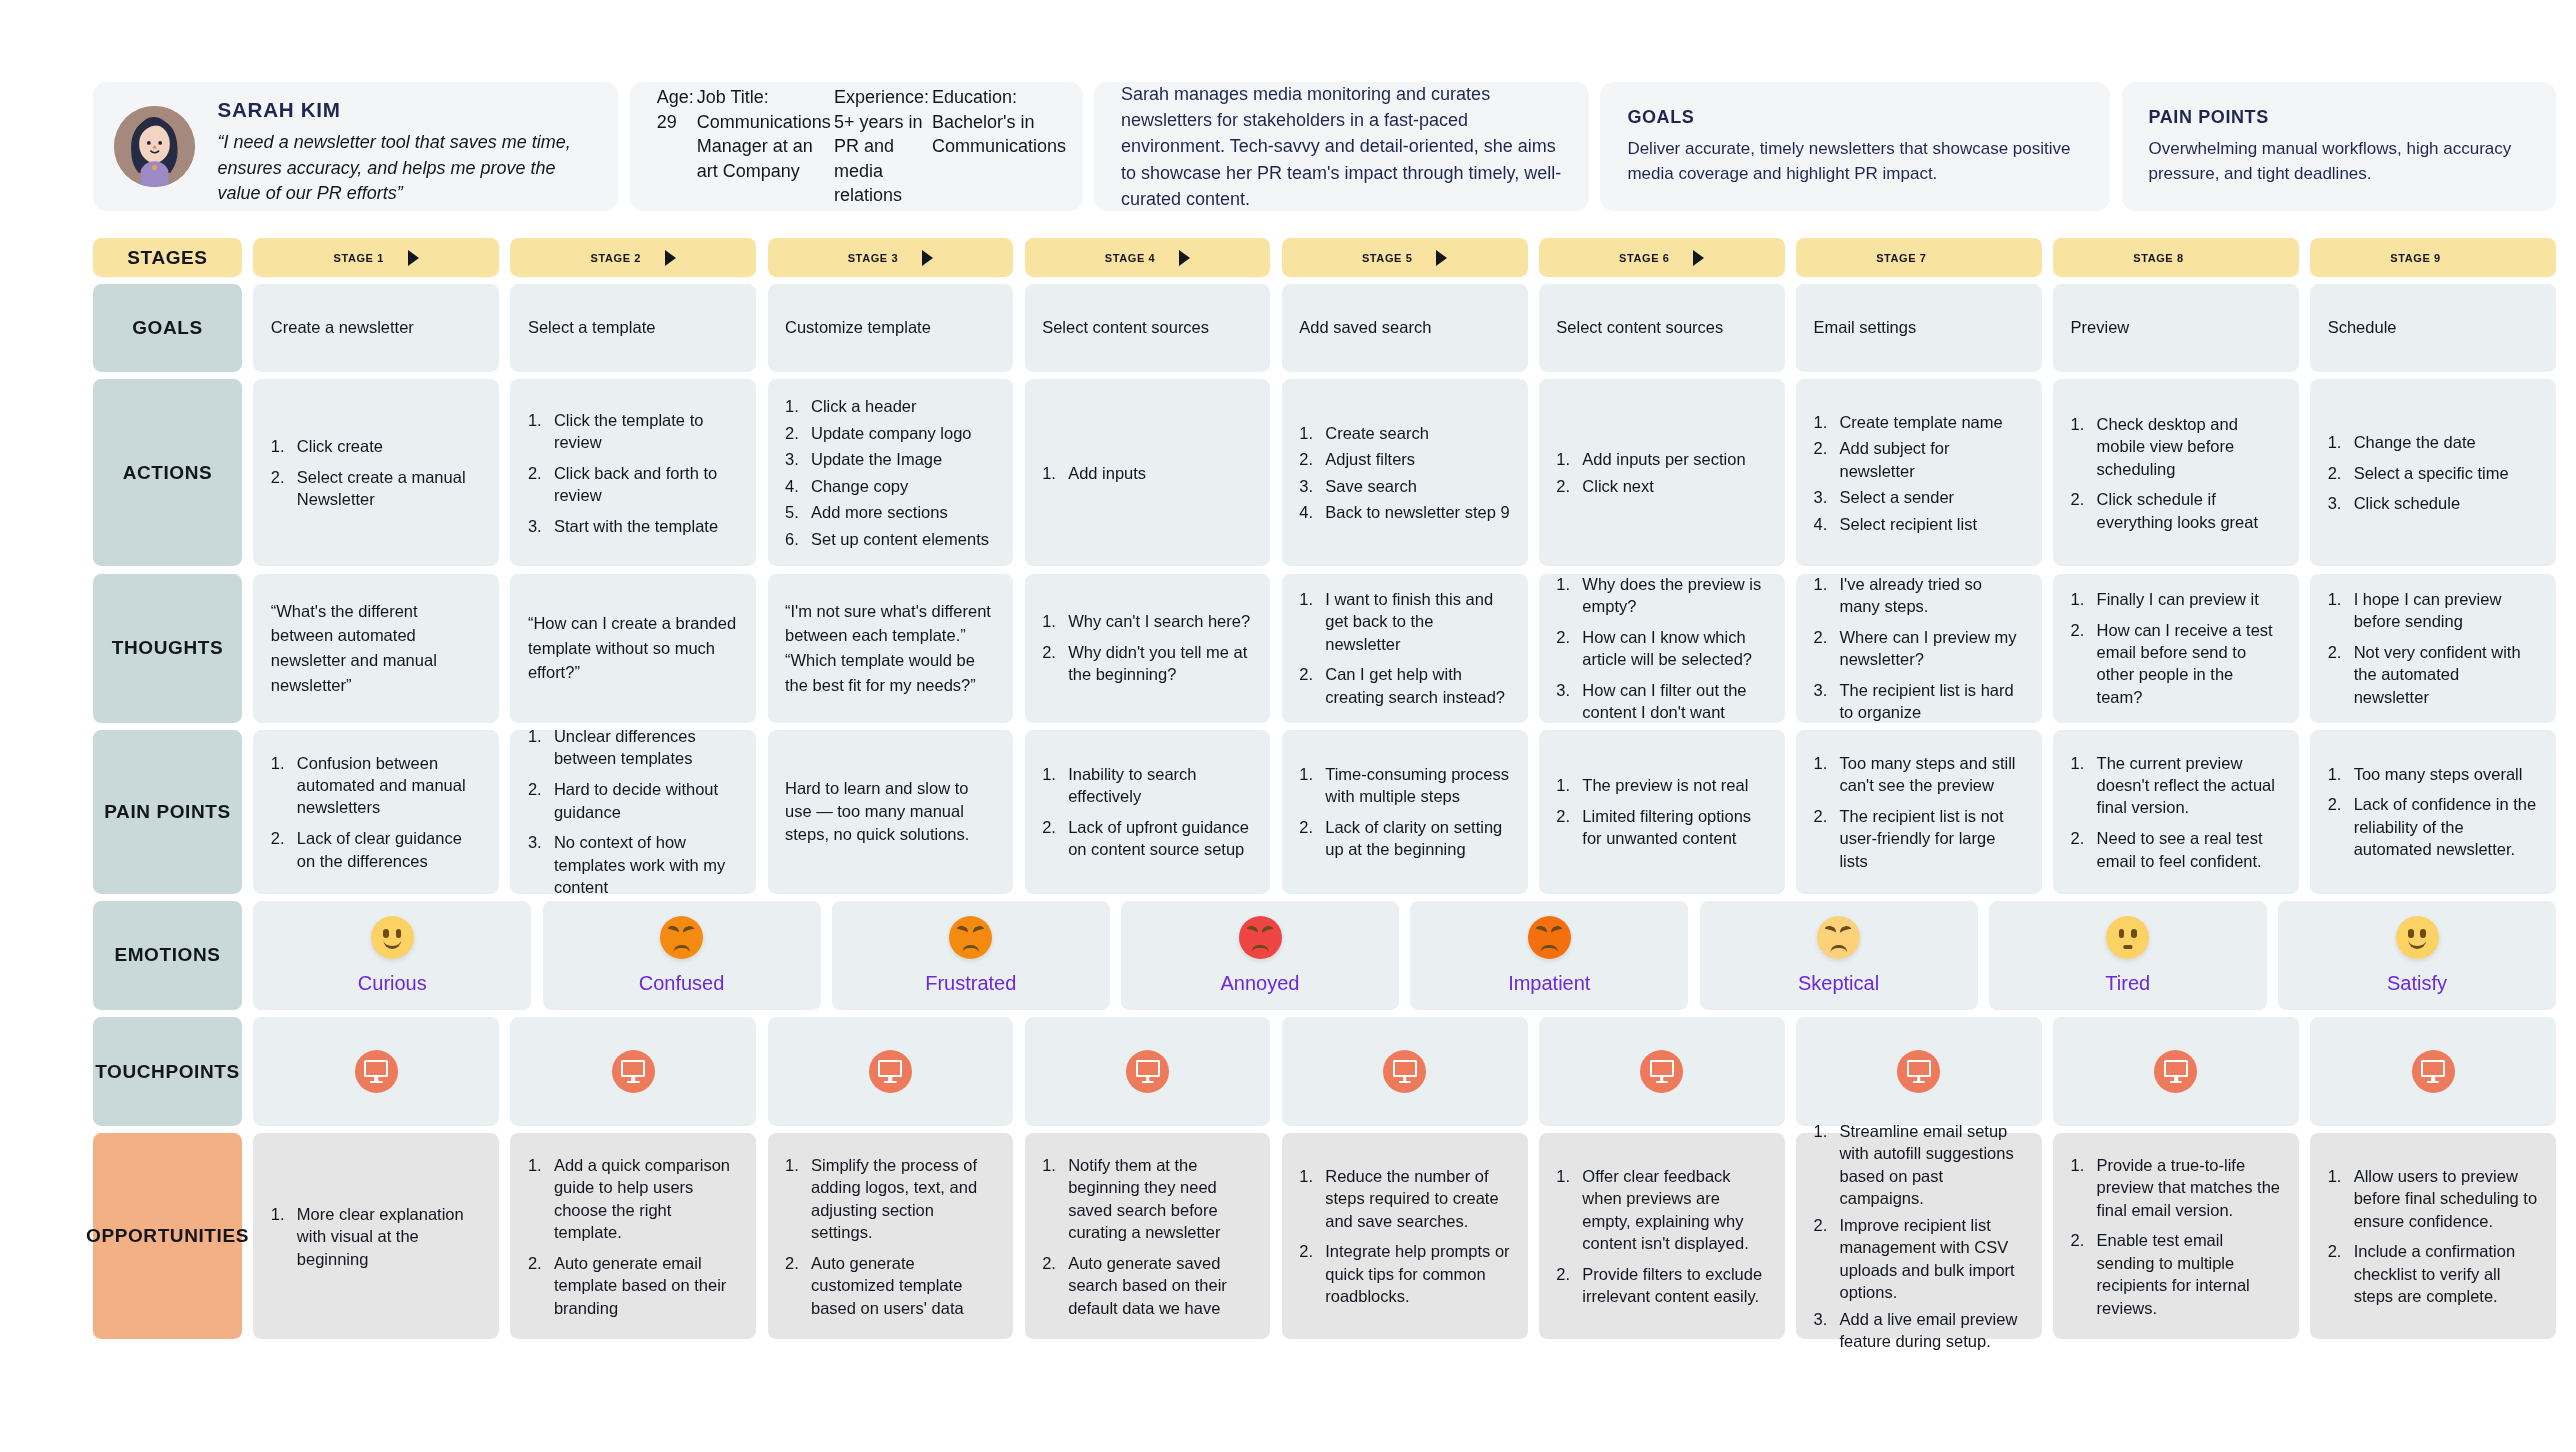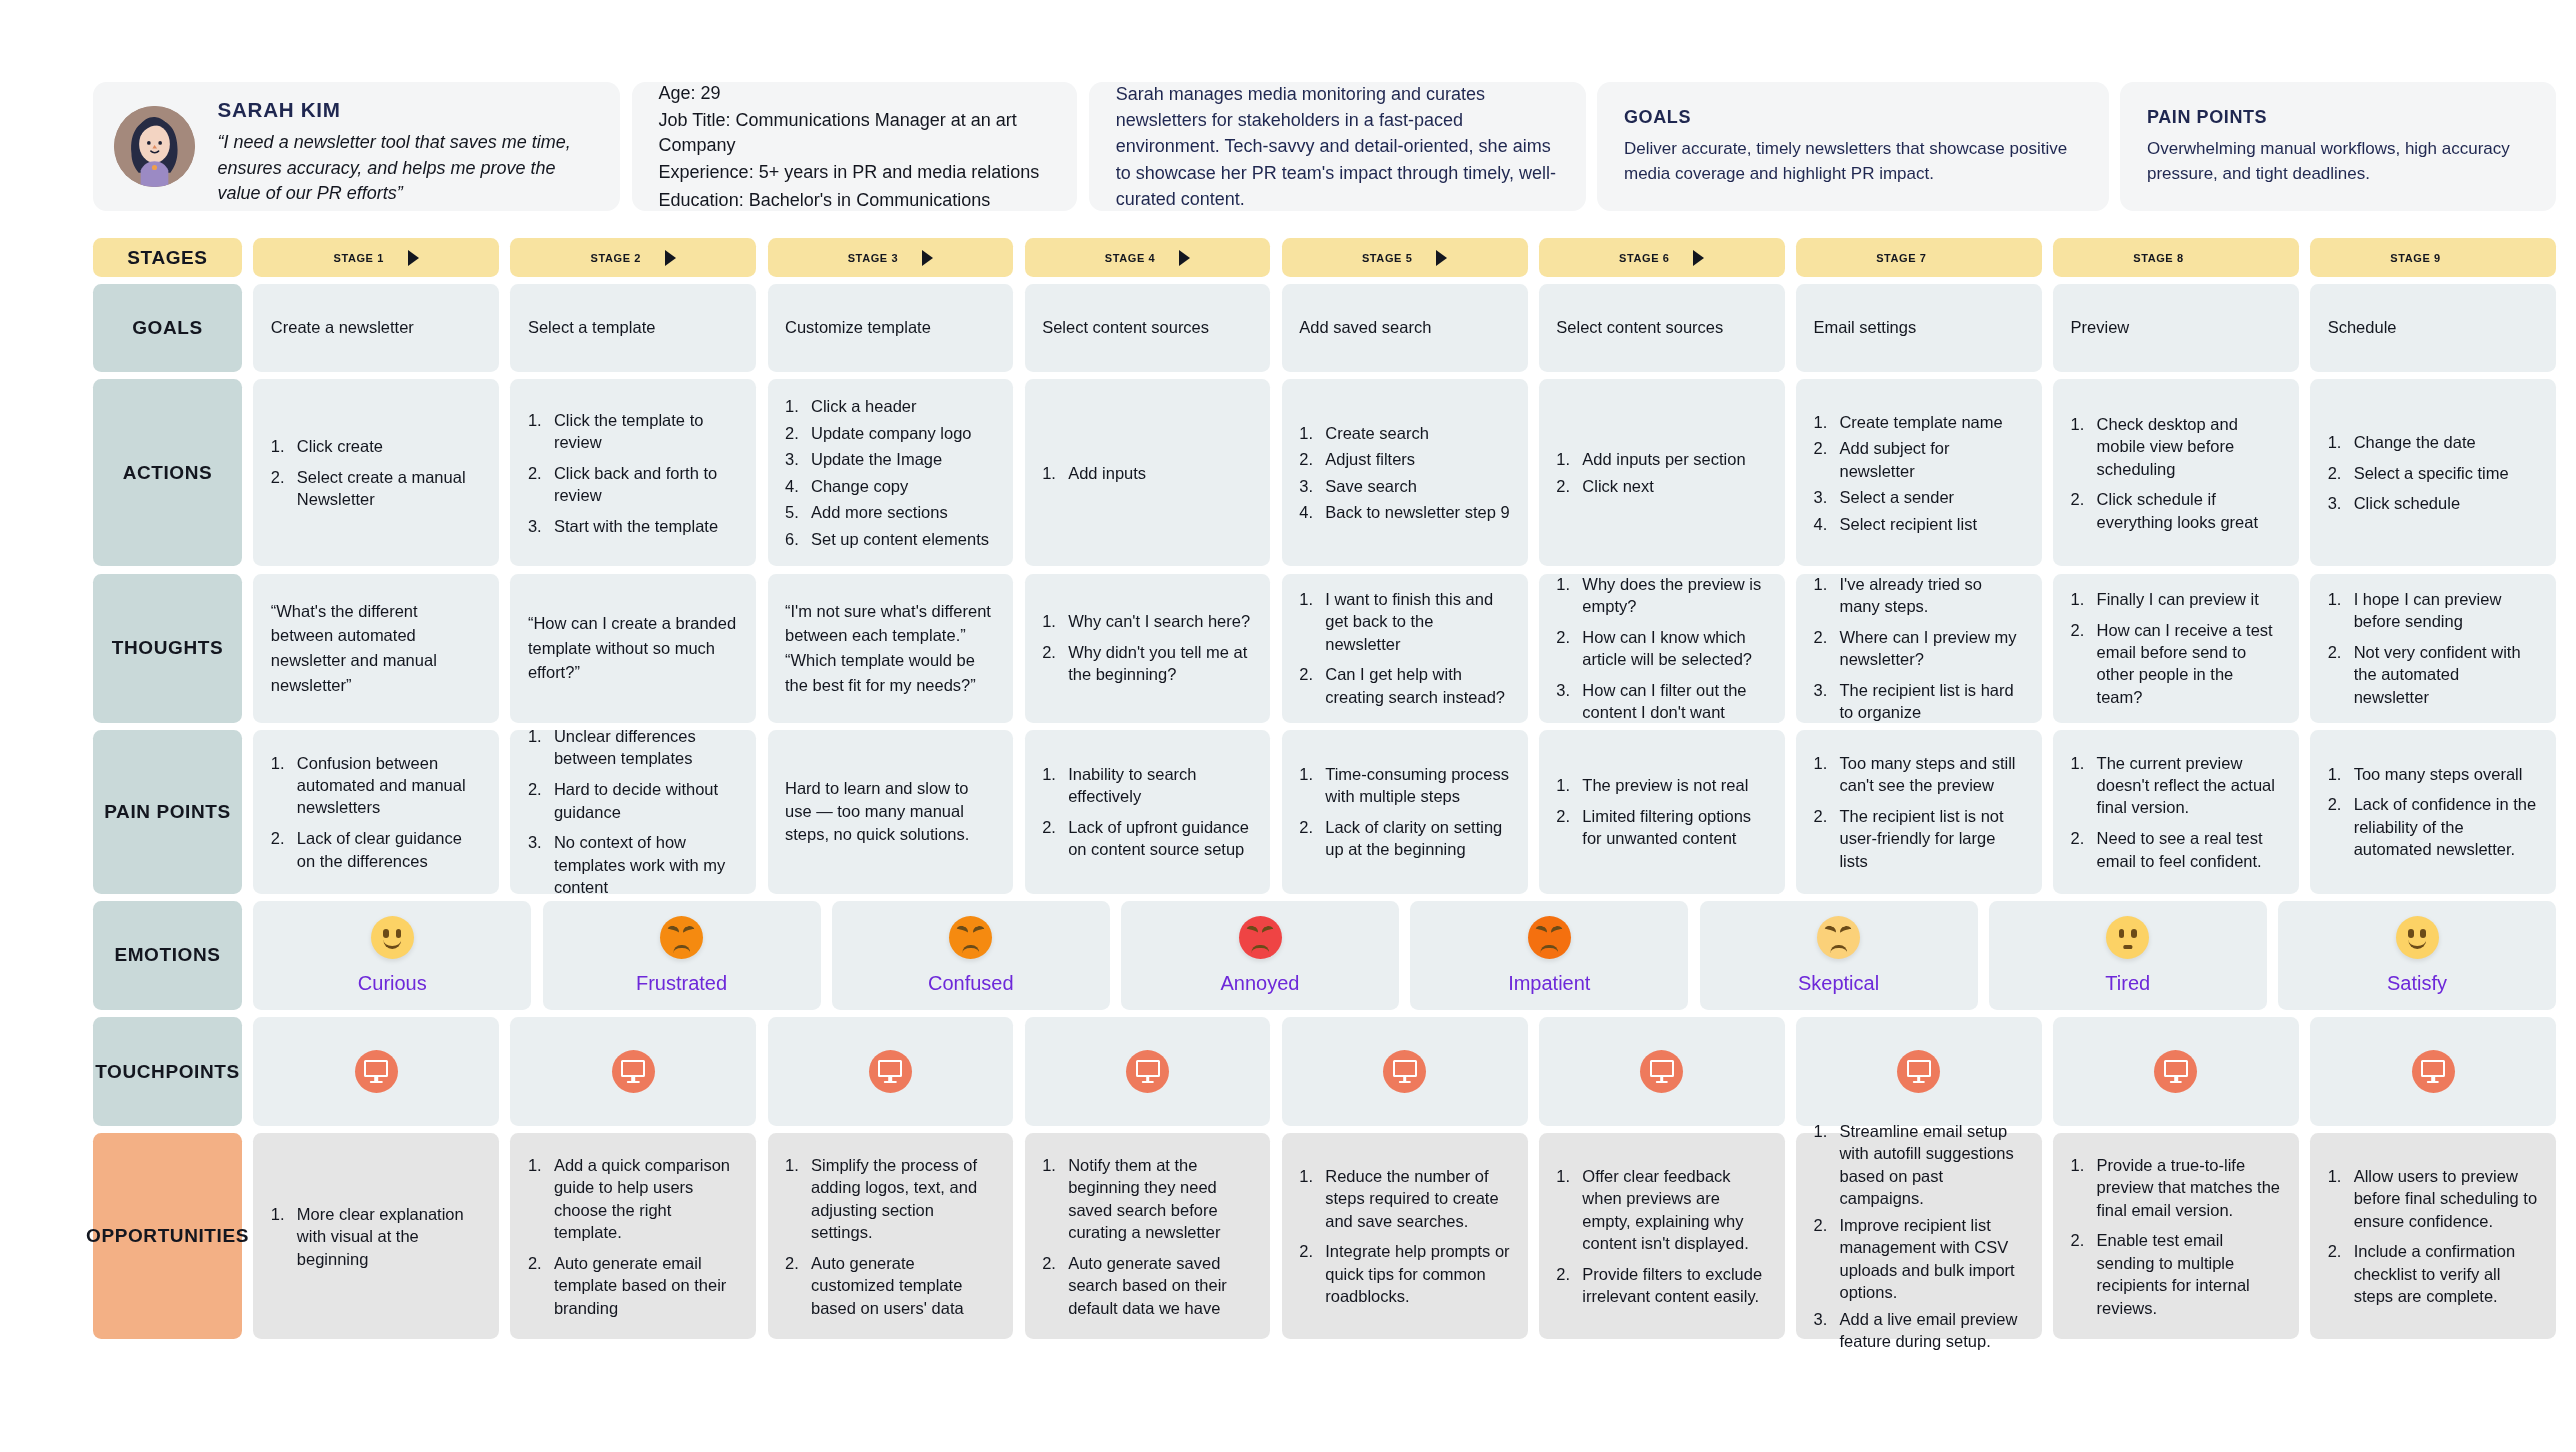--- a/index.html
+++ b/index.html
@@ -31,21 +31,21 @@
     width: 81px; height: 81px; border-radius: 50%;
     background: #a4897c; flex: none; position: relative; overflow: hidden;
   }
   .identity-text { display: flex; flex-direction: column; gap: 8.2px; margin-top: 12px; }
   .persona-name {
     font-size: 20.6px; font-weight: 700; letter-spacing: 0.7px; color: #1f2750;
   }
   .persona-quote {
     font-size: 18px; font-style: italic; line-height: 1.42; color: #13161f; max-width: 361px;
   }
-  .demo-list { display: flex; flex-direction: column; gap: 3.1px; }
+  .demo-list { display: flex; flex-direction: row; gap: 3.1px; }
   .demo-list div { font-size: 18px; line-height: 1.36; color: #13161f; }
   .bio-text { font-size: 18px; line-height: 1.45; color: #1f2750; }
   .card-title {
     font-size: 18px; font-weight: 700; letter-spacing: 0.6px; color: #1f2750; margin-bottom: 9.3px;
   }
   .card-body { font-size: 17px; line-height: 1.45; color: #1f2750; }
 
   
   .grid { display: flex; flex-direction: column; gap: 7.2px; }
   .grid-row { display: flex; gap: 11.3px; }
@@ -471,29 +471,29 @@
             <span class="mouth-smile"></span>
           </div>
           <div class="emotion-label">Curious</div>
         </div>
       <div class="cell cell-neutral emotion-cell">
           <div class="emoji" style="background: rgb(245, 138, 16);">
             <span class="brow l"></span>
             <span class="brow r"></span>
             <span class="mouth-frown"></span>
           </div>
-          <div class="emotion-label">Frustrated</div>
+          <div class="emotion-label">Confused</div>
         </div>
       <div class="cell cell-neutral emotion-cell">
           <div class="emoji" style="background: rgb(245, 138, 16);">
             <span class="brow l"></span>
             <span class="brow r"></span>
             <span class="mouth-frown"></span>
           </div>
-          <div class="emotion-label">Confused</div>
+          <div class="emotion-label">Frustrated</div>
         </div>
       <div class="cell cell-neutral emotion-cell">
           <div class="emoji" style="background: rgb(239, 68, 68);">
             <span class="brow l"></span>
             <span class="brow r"></span>
             <span class="mouth-frown"></span>
           </div>
           <div class="emotion-label">Annoyed</div>
         </div>
       <div class="cell cell-neutral emotion-cell">

